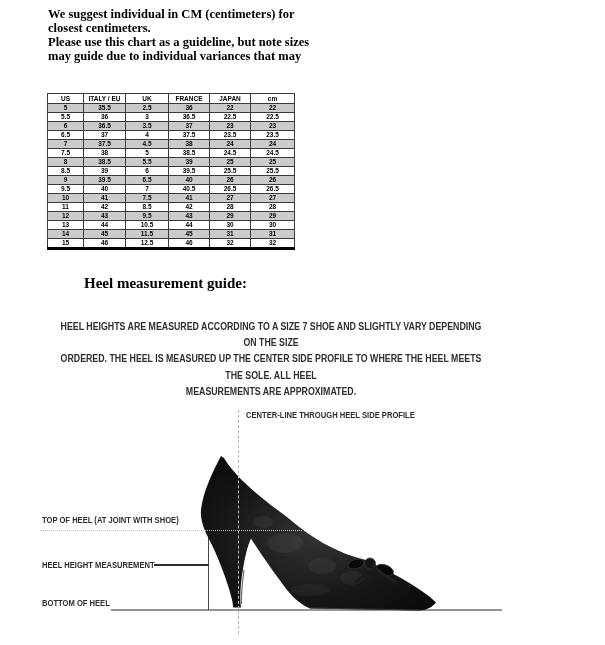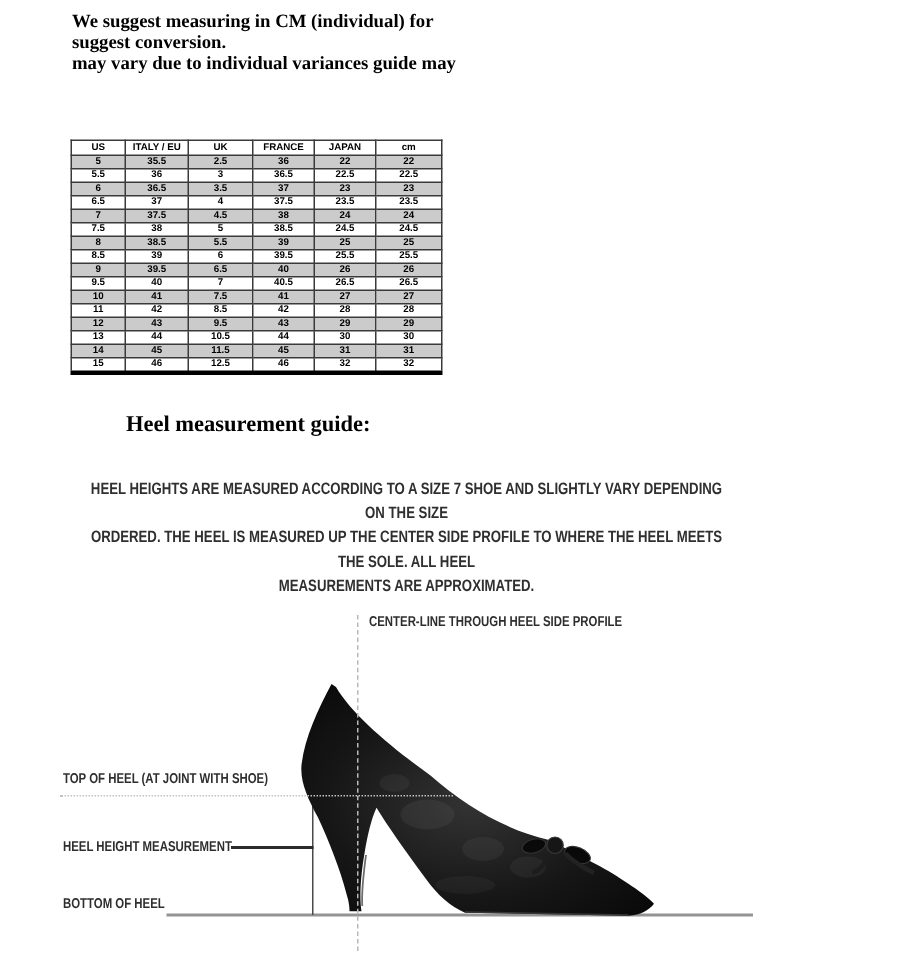--- a/index.html
+++ b/index.html
@@ -45,23 +45,24 @@
   .ground{left:111px;top:609px;width:391px;height:0;border-top:2px solid #949494;z-index:1;}
 
   svg.shoe{position:absolute;left:190px;top:445px;z-index:4;}
 </style>
 </head>
 <body>
 
 <div class="page">
 
   <div class="intro">
-    <div>We suggest measuring in CM (individual) for</div>
-    <div>suggest conversion.</div>
-    <div>may vary due to individual variances guide may</div>
+    <div>We suggest individual in CM (centimeters) for</div>
+    <div>closest centimeters.</div>
+    <div>Please use this chart as a guideline, but note sizes</div>
+    <div>may guide due to individual variances that may</div>
   </div>
 
   <table class="size-chart">
     <colgroup>
       <col style="width:36px">
         <col style="width:42px">
         <col style="width:43px">
       <col style="width:41px">
         <col style="width:41px">
         <col style="width:44px">

